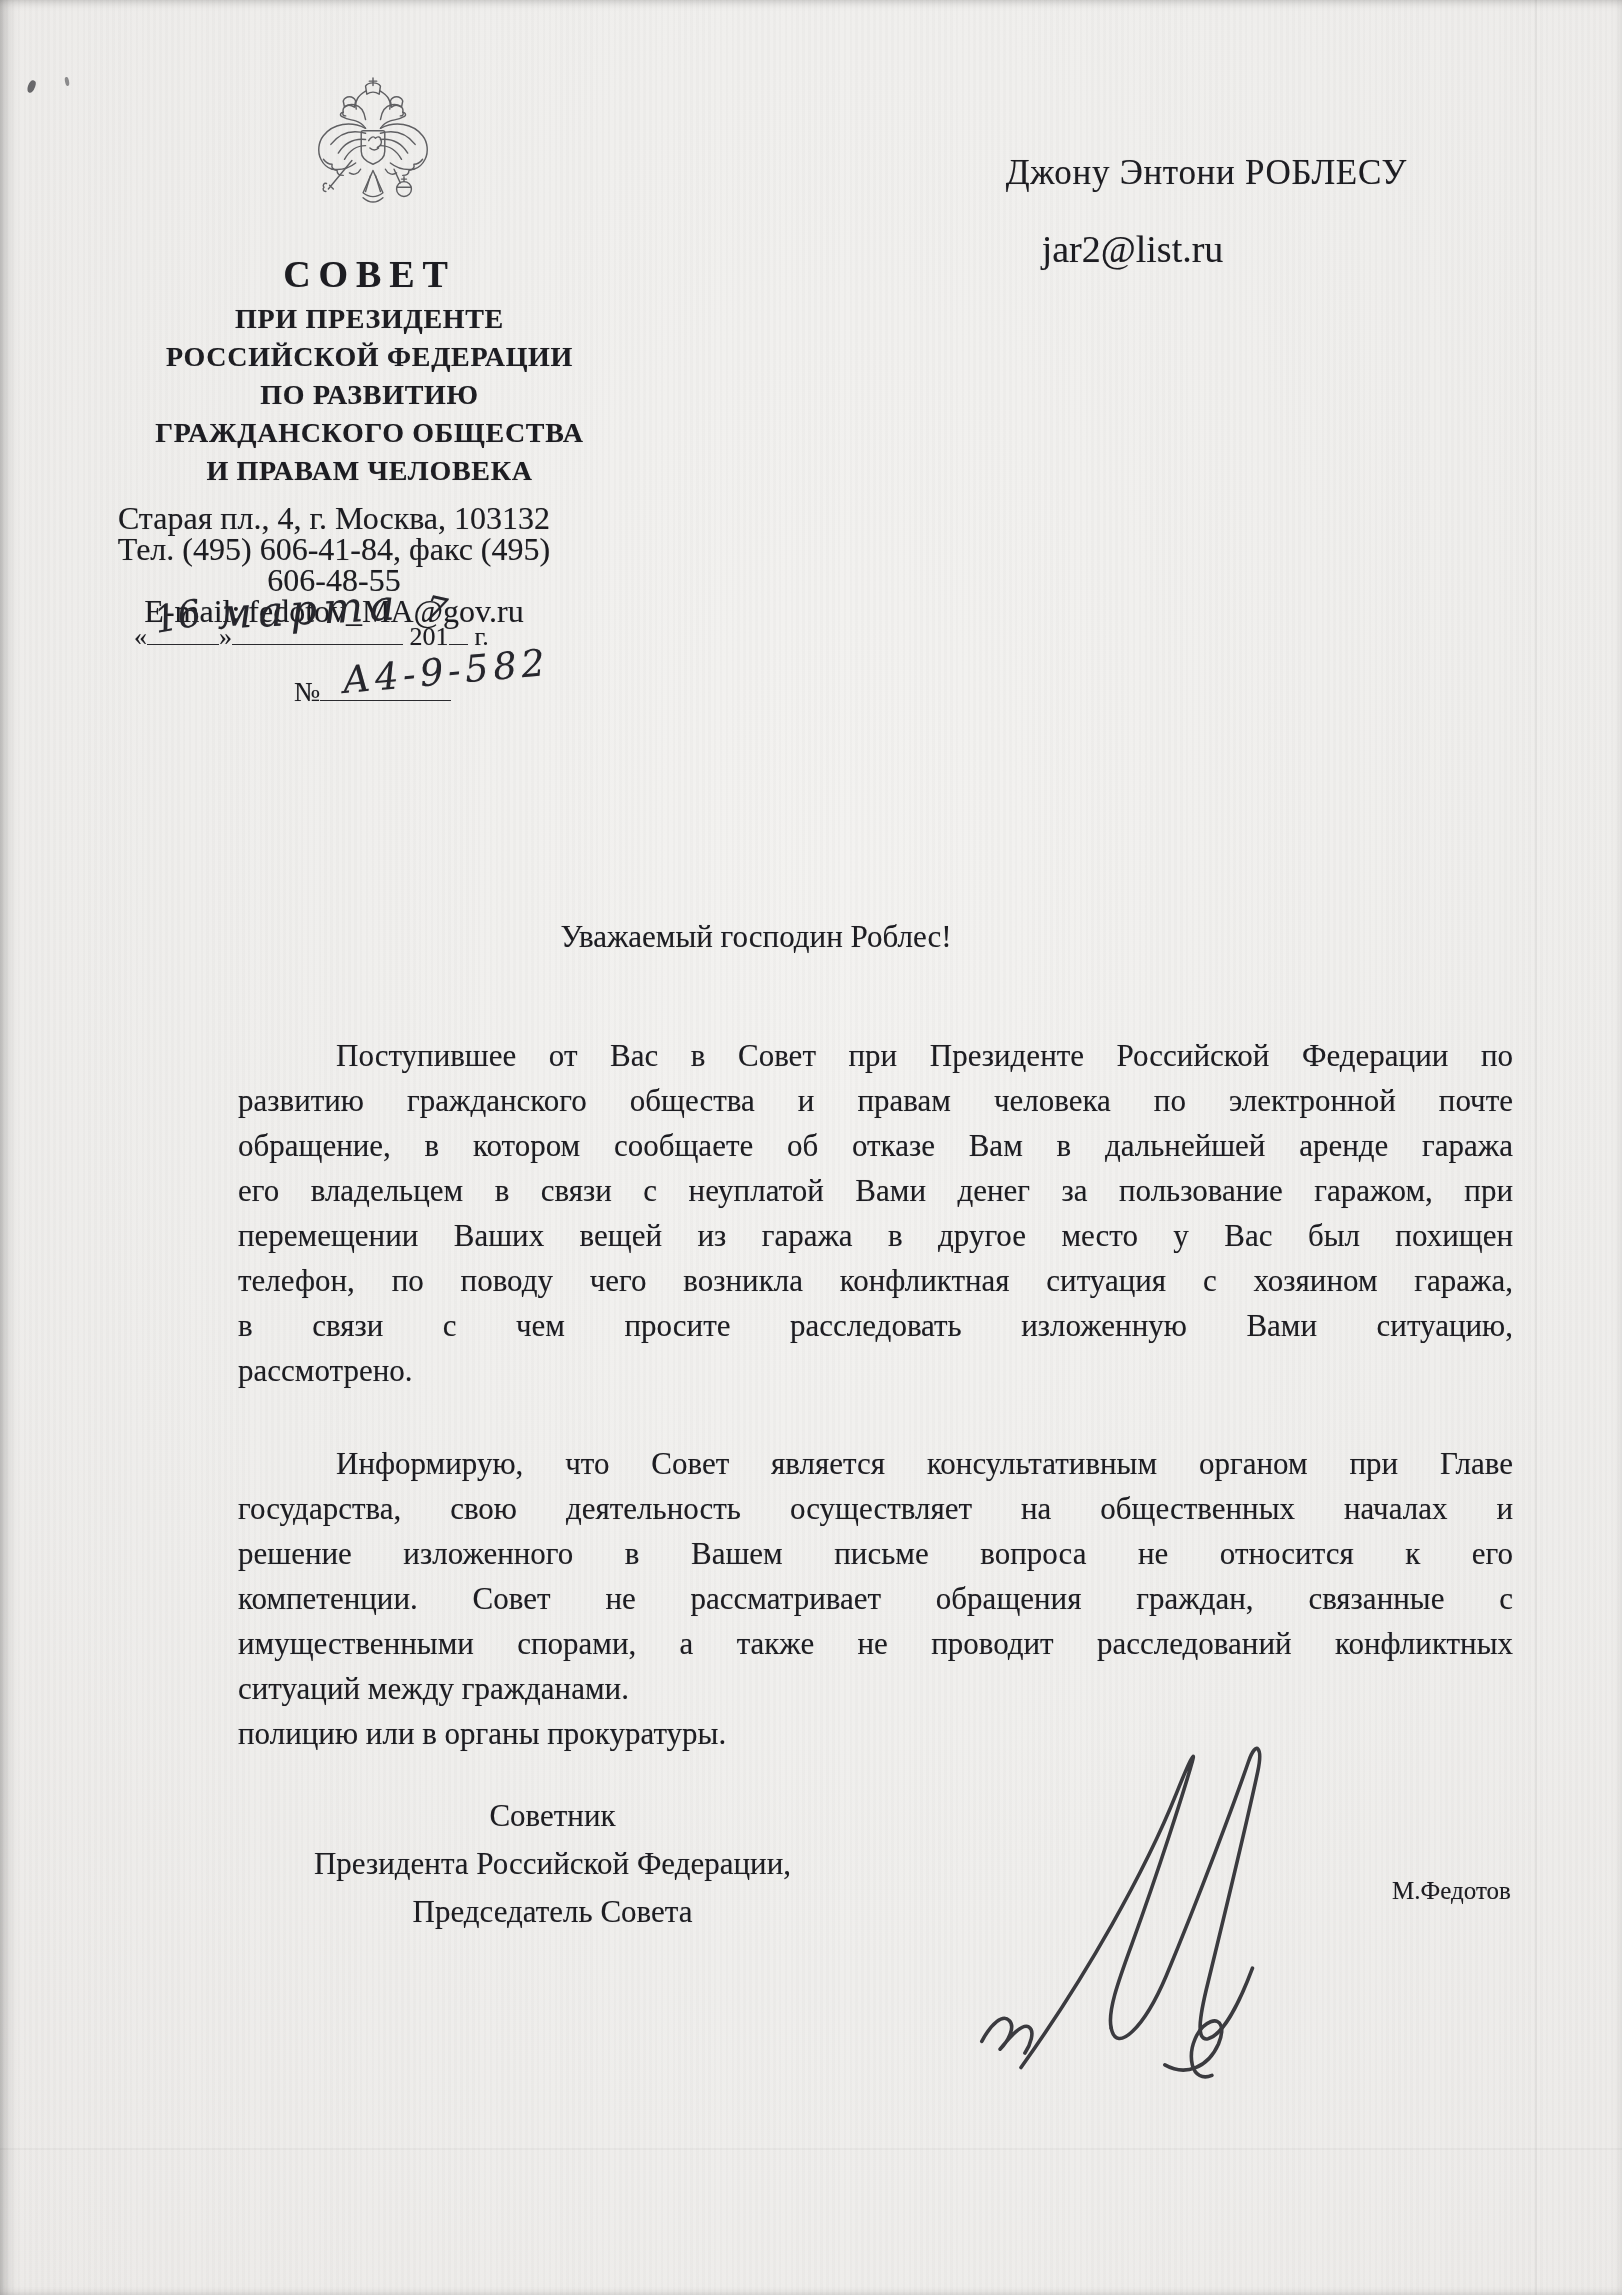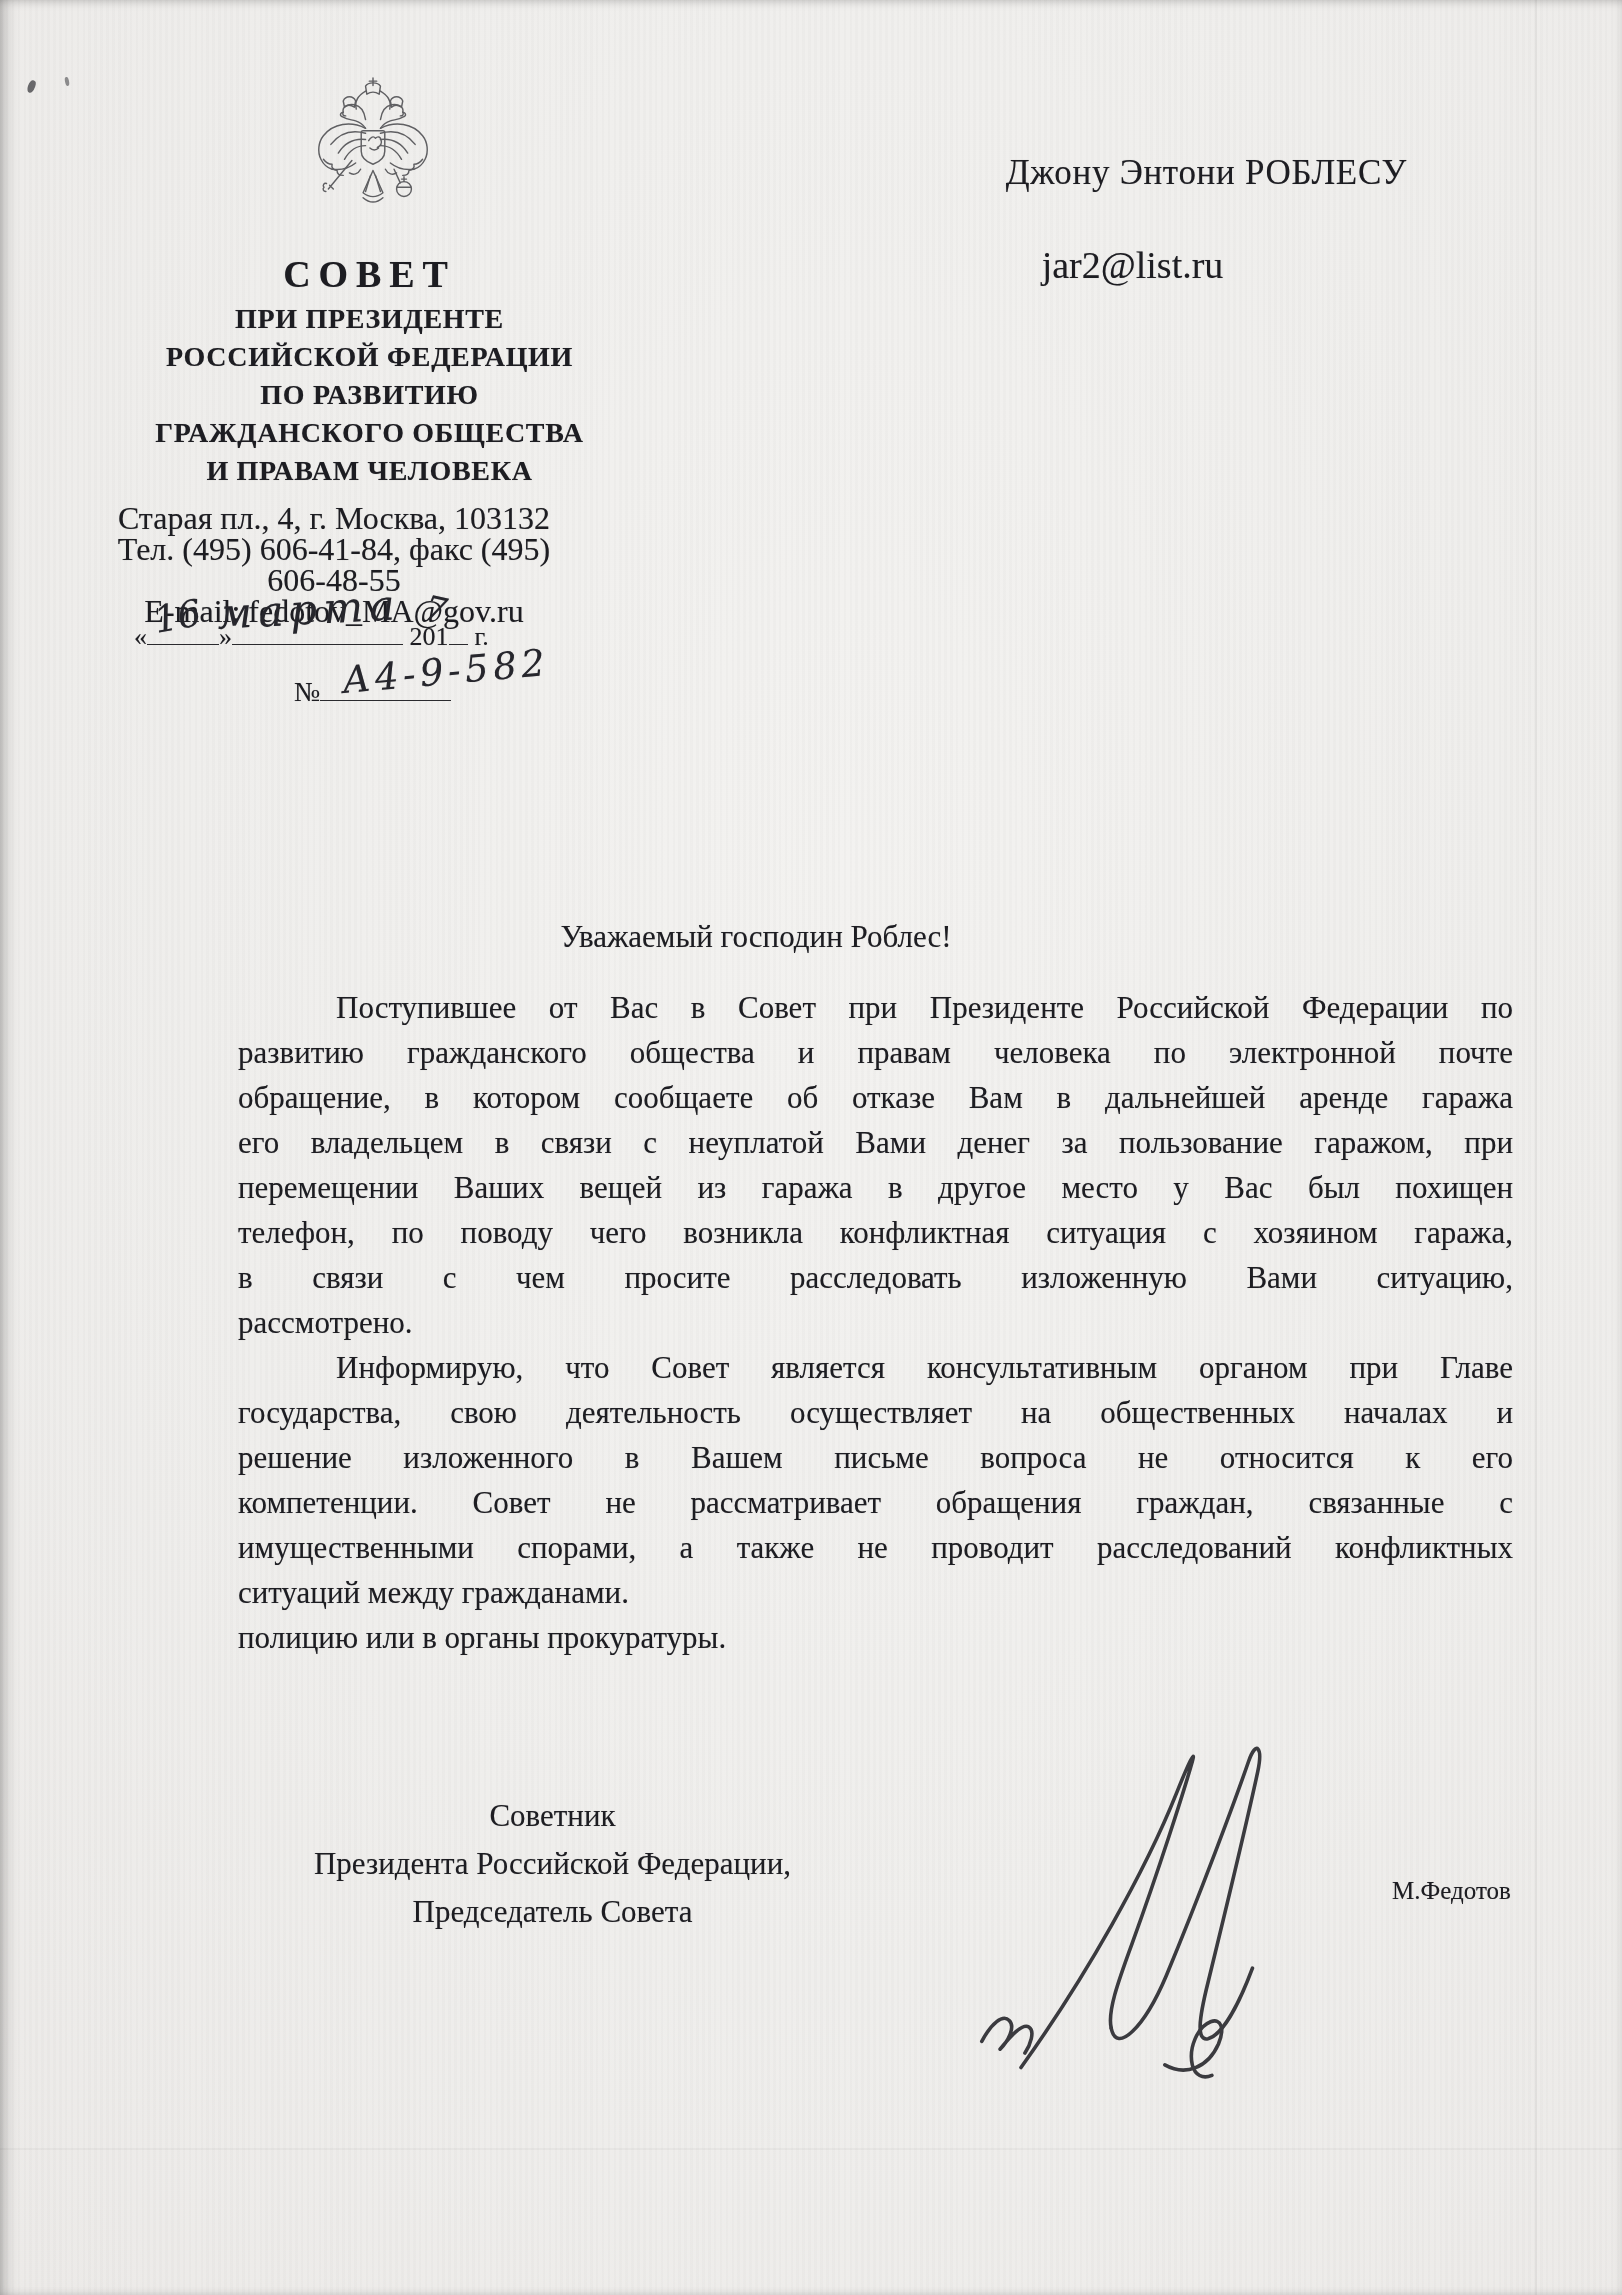--- a/index.html
+++ b/index.html
@@ -40,31 +40,31 @@
     font-family:"DejaVu Serif",serif;font-style:italic;color:#26262c;
     text-shadow:0 0 0.7px rgba(30,30,40,.4);white-space:nowrap;
   }
   .hw-day{left:154px;top:595px;font-size:37px;transform:rotate(-10deg);}
   .hw-month{left:217px;top:585px;font-size:42px;letter-spacing:6.5px;transform:rotate(-3deg);}
   .hw-year{left:425px;top:589px;font-size:34px;transform:rotate(12deg);}
   .hw-number{left:342px;top:650px;font-size:37px;letter-spacing:4.6px;transform:rotate(-5deg);}
 
   
   .addressee-name{left:916px;top:153px;width:491px;text-align:right;font-size:35px;letter-spacing:0.7px;}
-  .addressee-email{left:910px;top:243px;width:445px;text-align:center;font-size:38px;}
+  .addressee-email{left:910px;top:227px;width:445px;text-align:center;font-size:38px;}
 
   
   .salutation{left:553px;top:919px;width:406px;text-align:center;font-size:31px;}
   .body-text{left:238px;top:985px;width:1275px;font-size:31px;}
   .body-line{
     line-height:45px;height:45px;
     text-align:justify;text-align-last:justify;
     white-space:nowrap;
   }
-  .body-line.indent{text-indent:98px;}
+  .body-line.indent{text-indent:98px;margin-top:48px;}
   .body-line.last{text-align-last:left;}
 
   
   .signoff-block{left:258px;top:1792px;width:589px;text-align:center;font-size:31px;}
   .signoff-line{line-height:48px;}
   .signer-name{left:1392px;top:1877px;font-size:25px;white-space:nowrap;}
 
   svg{display:block;}
 </style>
 </head>

